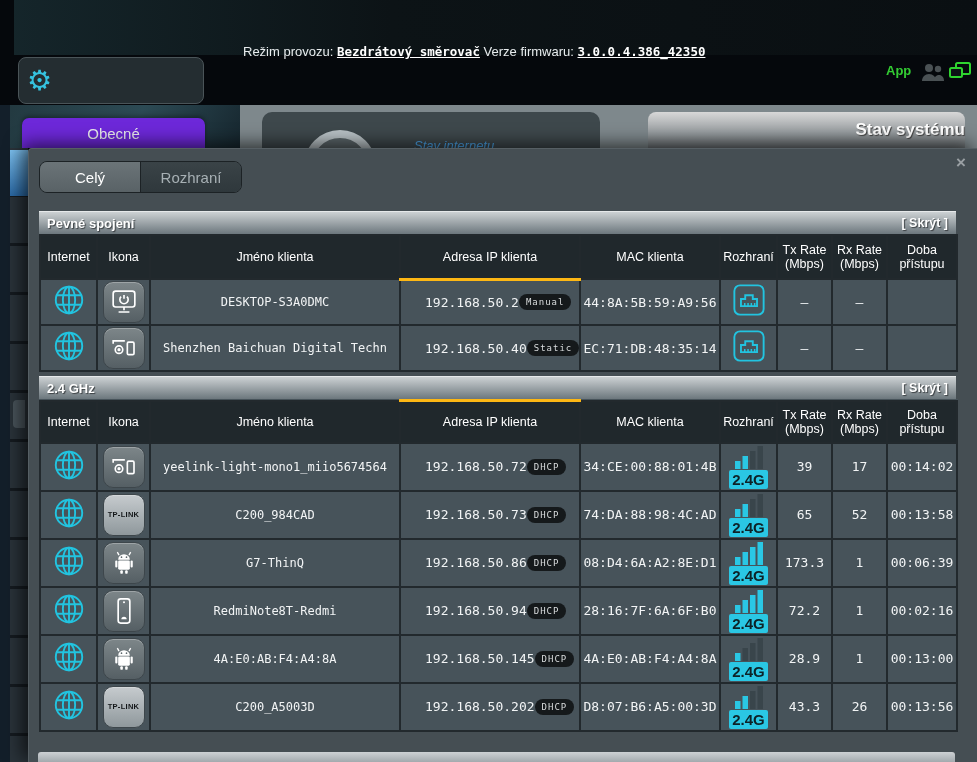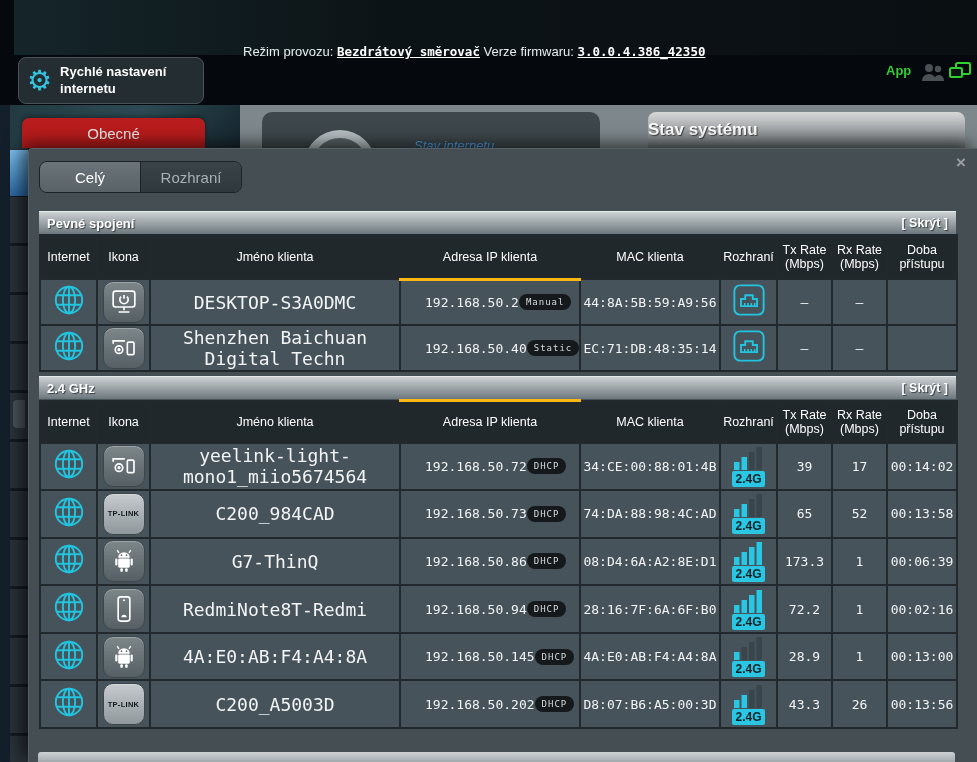--- a/index.html
+++ b/index.html
@@ -35,31 +35,31 @@
   .inforow a{color:#fff;font-weight:bold;font-family:"DejaVu Sans Mono",monospace;font-size:12.5px;
              text-decoration:underline;cursor:pointer;}
   .r1{top:44px;} .r2{top:74px;}
   .applnk{position:absolute;left:886px;top:63px;color:#33cc33;font-size:13px;font-weight:bold;cursor:pointer;}
   .icon-people{position:absolute;left:920px;top:62px;cursor:pointer;}
   .icon-clients{position:absolute;left:948px;top:61px;cursor:pointer;}
   
   .mainstrip{position:absolute;left:0;top:105px;width:977px;height:43px;background:#7e888c;}
   .tealzone{position:absolute;left:0;top:105px;width:240px;height:43px;
             background:linear-gradient(120deg,#22383f,#2c4a54 55%,#16262e);}
-  .tab-general{position:absolute;left:22px;top:118px;width:183px;height:30px;background:#b91c1c;
+  .tab-general{position:absolute;left:22px;top:118px;width:183px;height:30px;background:#6d28d9;
                border-radius:7px 7px 0 0;display:flex;align-items:center;justify-content:center;
                font-size:15px;color:#eceeef;cursor:pointer;box-shadow:0 -2px 4px rgba(0,0,0,.35);}
   .netmap-panel{position:absolute;left:262px;top:112px;width:338px;height:36px;background:#3e484c;
                 border-radius:10px 10px 0 0;overflow:hidden;}
   .netmap-panel .ring{position:absolute;left:42px;top:18px;width:56px;height:56px;border-radius:50%;
                 border:8px solid #b9c2c6;background:#5b6possible5;}
   .netmap-panel .bluetxt{position:absolute;left:152px;top:26px;font-size:13px;color:#4aa3e8;font-style:italic;}
   .status-panel{position:absolute;left:648px;top:112px;width:317px;height:36px;border-radius:8px 8px 0 0;
                 background:linear-gradient(#d8d8d8,#9a9fa2 55%,#6a7073);display:flex;align-items:center;
-                justify-content:flex-start;font-size:17px;font-weight:bold;color:#fff;
+                justify-content:flex-end;font-size:17px;font-weight:bold;color:#fff;
                 text-shadow:1px 1px 1px #444;cursor:pointer;}
   .sidebar-sliver{position:absolute;left:10px;top:148px;width:18px;height:614px;
                 background:repeating-linear-gradient(to bottom,#2a333a 0 46px,#151b20 46px 49px);}
   .sliver-selected{position:absolute;left:10px;top:150px;width:18px;height:46px;
                 background:linear-gradient(#7cc0ef,#2a69a5);}
   .sliver-frag{position:absolute;left:13px;top:400px;width:12px;height:28px;background:#49545b;border-radius:4px 0 0 4px;}
   .navycol{position:absolute;left:0;top:105px;width:10px;height:657px;background:#131f2a;}
   
   .modal{position:absolute;left:28px;top:148px;width:949px;height:614px;background:#454e53;
          border-radius:4px 0 0 0;border-top:1px solid #565f64;border-left:1px solid #565f64;
@@ -76,33 +76,33 @@
   .secbar .hide{cursor:pointer;font-size:12.5px;}
   table.clients{border-collapse:collapse;table-layout:fixed;width:917px;background:#47535a;}
   table.clients th{background:#20282c;color:#fff;font-weight:normal;font-size:12.5px;
           white-space:pre-line;padding:2px;cursor:pointer;}
   table.clients th,table.clients td{border:2px solid #22292d;text-align:center;overflow:hidden;}
   .sec0 thead tr{height:44px;} .sec0 tbody tr{height:46px;}
   .sec1 thead tr{height:42px;} .sec1 tbody tr{height:47.6px;}
   th.sort-bottom{border-bottom:3px solid #fdb714 !important;}
   th.sort-top{border-top:3px solid #fdb714 !important;}
   td.mono{font-family:"DejaVu Sans Mono",monospace;font-size:13px;color:#f2f4f5;}
-  td.namecell{font-size:18px;}
+  td.namecell{font-size:12px;}
   td.ipcell{padding:12px;}
   .ipwrap{display:flex;align-items:center;justify-content:space-between;padding:0 7px 0 12px;}
   .ipbadge{background:#15191b;border-radius:8px;color:#d9dcdd;font-family:"DejaVu Sans Mono",monospace;
            font-size:9px;letter-spacing:1px;padding:3px 7px;}
   .devbox{width:40px;height:40px;margin:0 auto;border-radius:10px;
           background:linear-gradient(#858e92,#57616 pseudo6);display:flex;align-items:center;justify-content:center;
           border:1px solid #3d464b;box-shadow:inset 0 1px 0 rgba(255,255,255,.25);}
   .devbox.dark{background:linear-gradient(#7d8689,#555f64);}
   .devbox.light{background:linear-gradient(#c6cbce,#8f989c);}
   .tplogo{font-size:7.5px;font-weight:bold;color:#15181a;letter-spacing:.3px;}
   .sigwrap{display:inline-flex;flex-direction:column;align-items:center;line-height:0;}
-  .bandbadge{background:#2ac7e4;color:#0d2227;font-size:12px;font-weight:bold;line-height:1;
+  .bandbadge{background:#2ac7e4;color:#0d2227;font-size:15px;font-weight:bold;line-height:1;
              padding:2px 3px;border-radius:2px;margin-top:1px;font-family:"Liberation Sans",sans-serif;}
   .bottombar{position:absolute;left:38px;top:752px;width:917px;height:12px;
              background:linear-gradient(#cdd1d4,#9aa2a6);border-radius:3px 3px 0 0;}
   .dashdim{color:#c9ced1;}
 </style>
 </head>
 <body>
 
 <div class="stage">
 
@@ -114,21 +114,20 @@
     <div class="langsel">
       <span>Česky</span>
       <span class="tri"></span>
     </div>
   </div>
 
   <div class="band2"></div>
   <div class="edgeL"></div>
   <div class="qisbtn">
     <span class="gear">⚙</span>
-    <span class="lbl">Rychlé nastavení internetu</span>
   </div>
   <div class="inforow r1">
     <span>Režim provozu:</span>
     <a>Bezdrátový směrovač</a>
     <span>Verze firmwaru:</span>
     <a>3.0.0.4.386_42350</a>
   </div>
   <div class="applnk">App</div>
   <div class="icon-people">
     <svg width="26" height="20">

